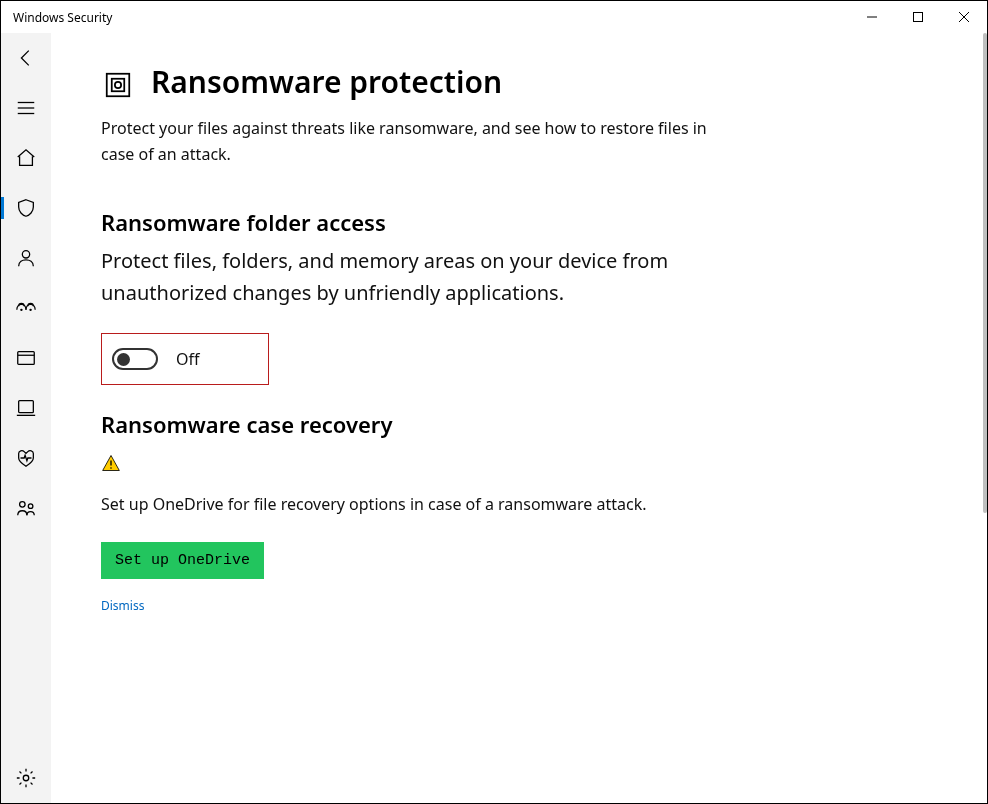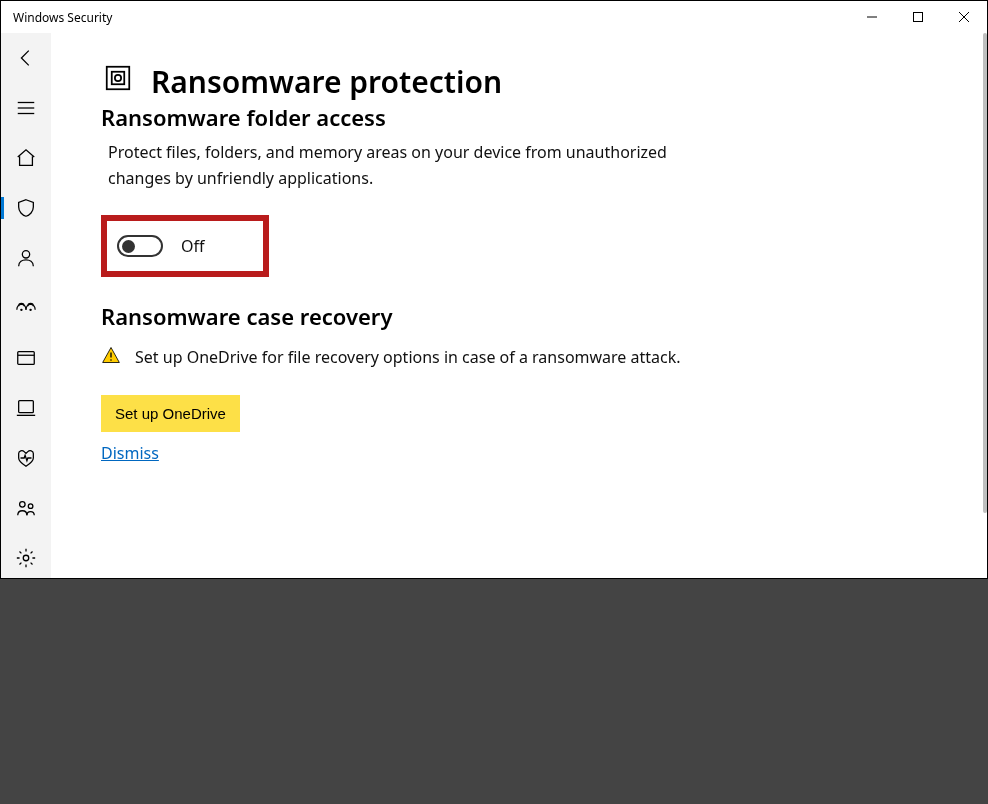--- a/index.html
+++ b/index.html
@@ -4,21 +4,21 @@
 <style>
   * { box-sizing: border-box; }
   html, body { margin:0; padding:0; }
   body {
     font-family: "Segoe UI", -apple-system, system-ui, sans-serif;
     background:#444;
     width:988px; height:804px;
     overflow:hidden;
   }
   .window {
-    position:absolute; top:0; left:0; width:988px; height:579px;
+    position:absolute; top:0; left:0; width:988px; height:804px;
     background:#fff;
     border:1px solid #000;
   }
   
   .titlebar {
     height:32px;
     display:flex; align-items:center; justify-content:space-between;
     background:#fff;
     padding-left:12px;
     font-size:12px; color:#000;
@@ -60,58 +60,58 @@
   }
   .scroll-track {
     position:absolute; top:0; right:0; width:6px; height:100%;
     background:transparent;
   }
   .scroll-thumb {
     position:absolute; right:0; top:0; width:4px; height:480px;
     background:#bfbfbf; border-radius:2px;
   }
 
-  .page-header { display:flex; align-items:flex-start; gap:16px; }
+  .page-header { display:flex; align-items:flex-end; gap:16px; margin-bottom:14px; }
   .page-icon {
     width:34px; height:34px; display:flex; align-items:center; justify-content:center;
   }
   h1.page-title { font-size:30px; font-weight:600; margin:0; color:#000; }
   p.subtitle { font-size:16px; color:#111; margin:0 0 40px 0; max-width:620px; line-height:1.6; }
 
   h2.section { font-size:22px; font-weight:600; margin:0 0 8px 0; color:#000; }
-  p.section-sub { font-size:16px; color:#111; margin:0 0 24px 7px; max-width:620px; line-height:1.6; }
+  p.section-sub { font-size:20px; color:#111; margin:0 0 24px 0; max-width:620px; line-height:1.6; }
 
   .toggle-row {
     display:flex; align-items:center; gap:18px;
-    border:6px solid #b91c1c; 
+    border:1px solid #b91c1c; 
     padding:14px 20px 14px 10px;
     width:168px;
     margin-bottom:24px;
   }
   .toggle {
     width:46px; height:22px; border:2px solid #333; border-radius:12px;
     position:relative; background:#fff;
   }
   .toggle .knob {
     position:absolute; left:3px; top:2.5px; width:13px; height:13px;
     background:#333; border-radius:50%;
   }
   .toggle-label { font-size:16px; color:#111; }
 
-  .alert-row { display:flex; gap:14px; max-width:620px; margin-top:14px; margin-bottom:24px; }
+  .alert-row { display:flex; gap:14px; max-width:620px; margin-top:14px; margin-bottom:24px;flex-direction:column; }
   .alert-icon svg { width:20px; height:20px; }
   .alert-text { font-size:16px; color:#111; line-height:1.6; }
 
   .btn {
-    background:#fde047; border:none; padding:10px 14px;
-    font-size:15px; font-family:Liberation Sans, sans-serif; cursor:pointer;
+    background:#22c55e; border:none; padding:10px 14px;
+    font-size:15px; font-family:Liberation Mono, monospace; cursor:pointer;
     color:#000;
   }
 
-  .link { color:#0067c0; font-size:16px; cursor:pointer; display:inline-block; margin-top:10px;text-decoration:underline; }
+  .link { color:#0067c0; font-size:12px; cursor:pointer; display:inline-block; margin-top:18px; }
 </style>
 </head>
 <body>
 
 <div class="window">
 
   <div class="titlebar">
     <span>Windows Security</span>
     <div class="win-controls">
       <div class="win-btn">
@@ -218,20 +218,21 @@
       <div class="page-header">
         <div class="page-icon">
           <svg viewBox="0 0 24 24" width="30" height="30" stroke="#000" fill="none" stroke-width="1.4">
             <rect x="3" y="3" width="18" height="18"></rect>
             <rect x="7" y="7" width="10" height="10"></rect>
             <circle cx="12" cy="12" r="2.5"></circle>
           </svg>
         </div>
         <h1 class="page-title">Ransomware protection</h1>
       </div>
+      <p class="subtitle">Protect your files against threats like ransomware, and see how to restore files in case of an attack.</p>
 
       
       <h2 class="section">Ransomware folder access</h2>
       <p class="section-sub">Protect files, folders, and memory areas on your device from unauthorized changes by unfriendly applications.</p>
 
       <div class="toggle-row">
         <div class="toggle">
           <div class="knob"></div>
         </div>
         <span class="toggle-label">Off</span>

